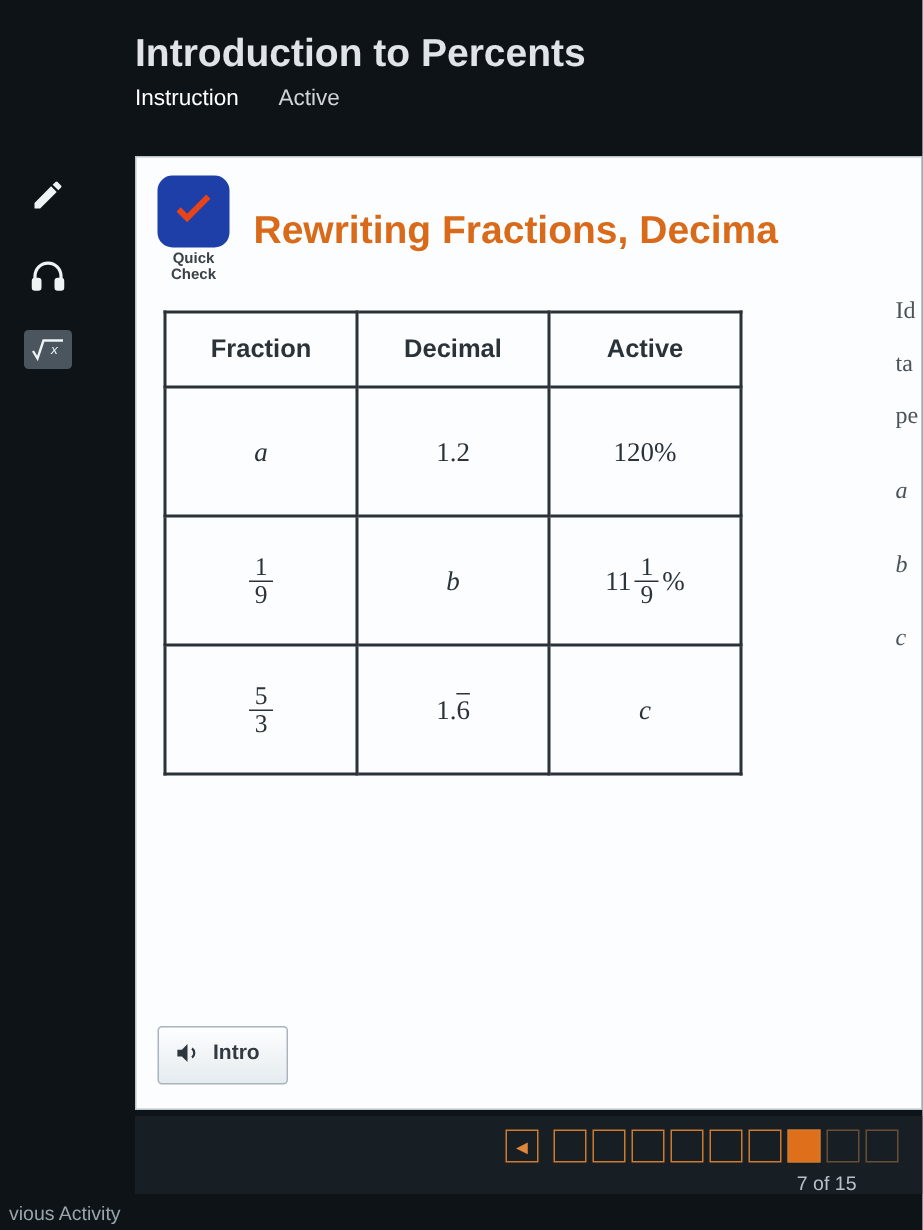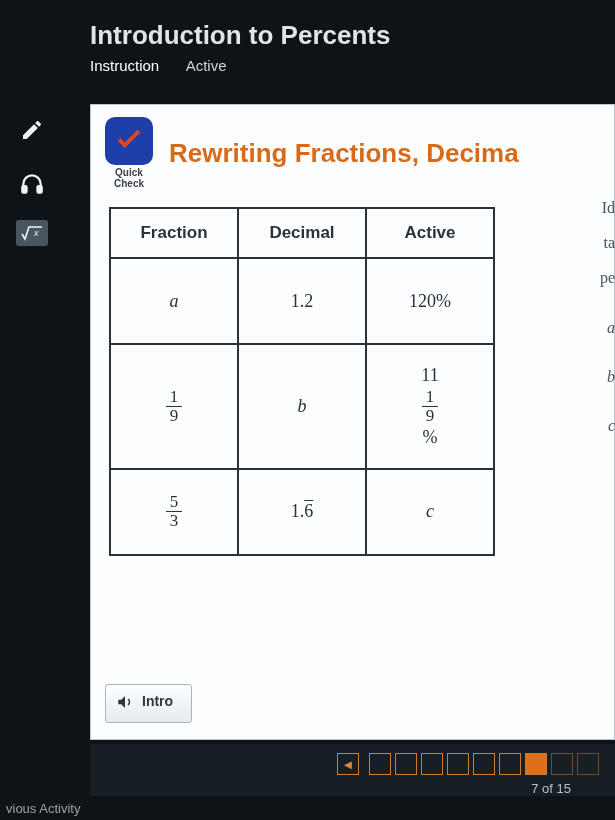--- a/index.html
+++ b/index.html
@@ -107,32 +107,32 @@
 .frac {
   display: inline-flex;
   flex-direction: column;
   align-items: center;
   font-size: 17px;
   vertical-align: middle;
   line-height: 1.05;
 }
 .frac .num { border-bottom: 1.5px solid #2a3238; padding: 0 4px; }
 .frac .den { padding: 0 4px; }
-.mixed { display:inline-flex; align-items:center; gap:2px;flex-direction:column; }
+.mixed { display:inline-flex; align-items:center; gap:2px; }
 .overbar { text-decoration: overline; }
 .right-partial {
   position: absolute;
   right: 0; top: 190px;
   width: 18px;
   color: #4a5359;
   font-size: 16px;
   font-family: "Georgia", serif;
   line-height: 2.2;
   overflow: hidden;
-  text-align: right;
+  text-align: left;
 }
 .intro-btn {
   position: absolute;
   left: 14px; bottom: 16px;
   background: linear-gradient(#fdfeff,#e5ebef);
   border: 1px solid #a9b4bc;
   border-radius: 3px;
   padding: 8px 18px 8px 10px;
   display: flex; align-items: flex-start; gap: 8px;
   font-size: 14px; font-weight: bold;

